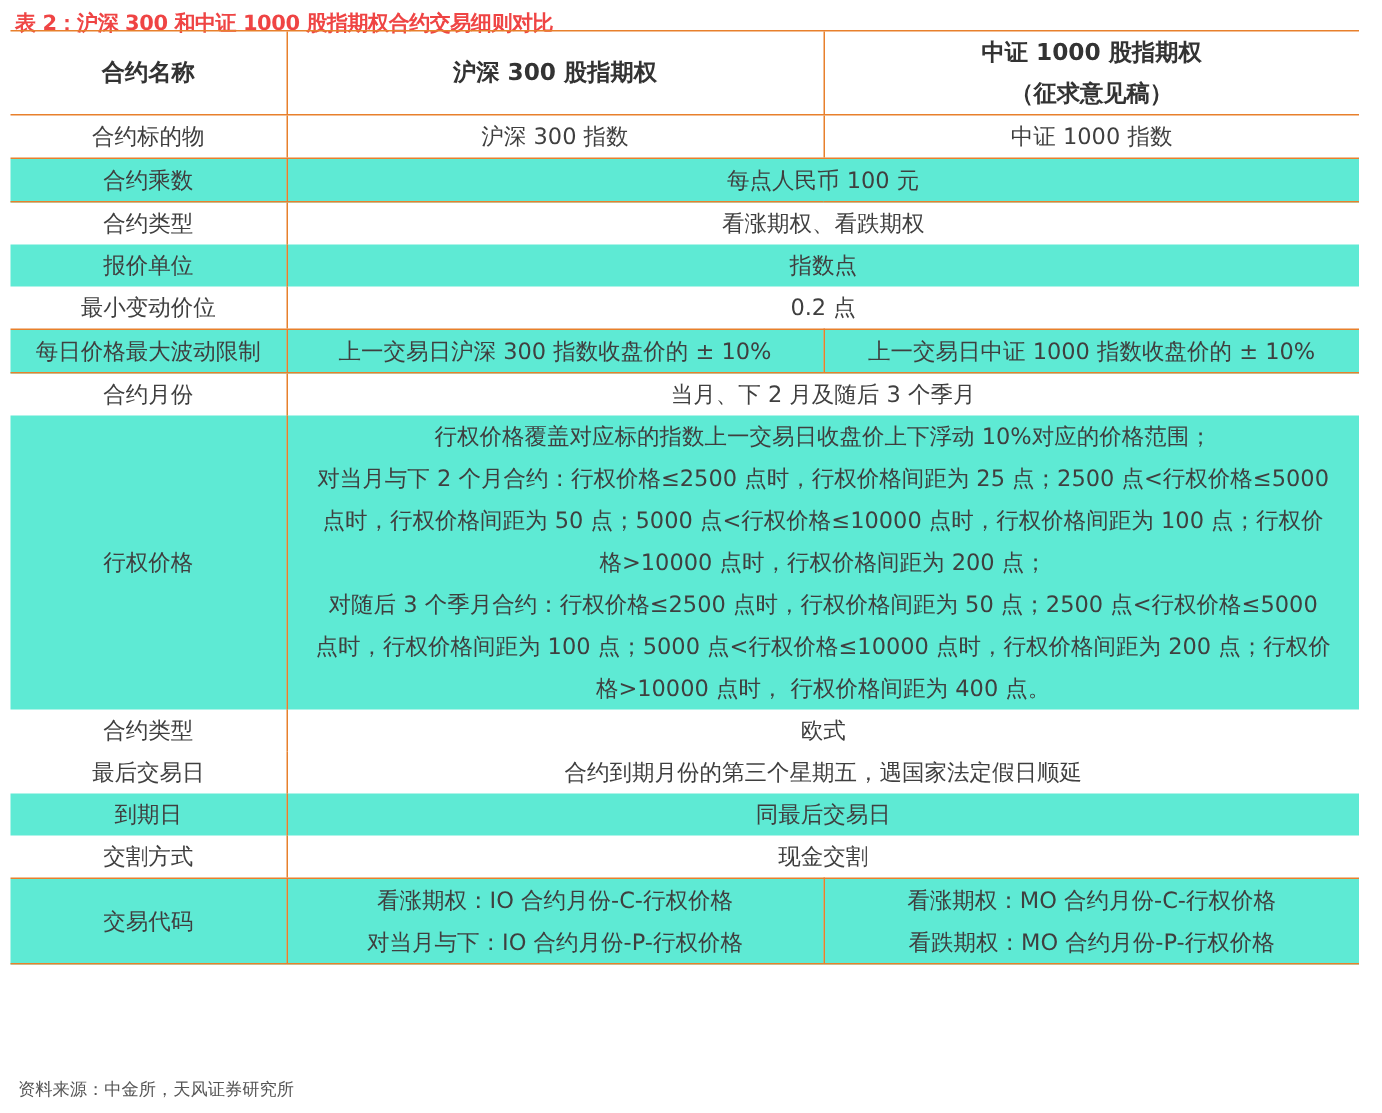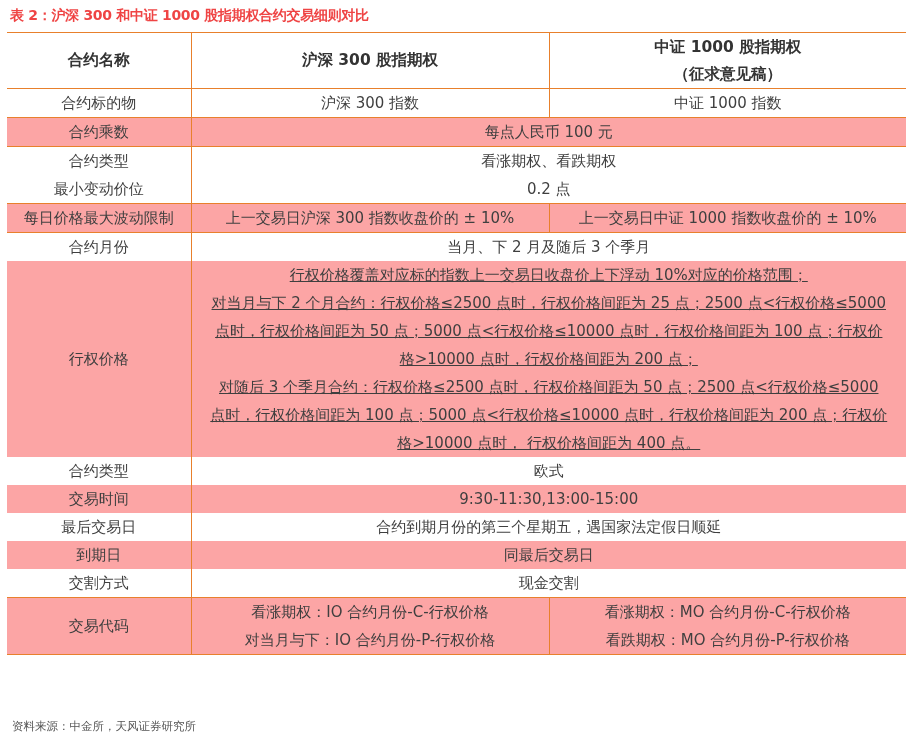--- a/index.html
+++ b/index.html
@@ -1,37 +1,37 @@
 <!DOCTYPE html>
 <html><head>
 <meta charset="utf-8">
 <style>
   * { box-sizing: border-box; margin: 0; padding: 0; }
   html, body { width: 921px; height: 742px; background: #ffffff; overflow: hidden; }
   body { font-family: "DejaVu Sans", "Liberation Sans", sans-serif; color: #3f3f3f; position: relative; }
   .title { position: absolute; left: 10px; top: 7px; font-size: 14px; font-weight: bold; color: #ef4444; letter-spacing: -0.3px; }
   table.spec {
-    position: absolute; left: 7px; top: 32px; width: 899px;
+    position: absolute; left: 7px; top: 20px; width: 899px;
     border-collapse: collapse; table-layout: fixed; font-size: 15px;
   }
   table.spec col.c1 { width: 184px; }
   table.spec col.c2 { width: 358px; }
   table.spec col.c3 { width: 357px; }
   table.spec td {
     text-align: center; vertical-align: middle; padding: 0 4px;
     height: 28px; line-height: 28px; white-space: nowrap;
     border-left: 1.5px solid #e8802c;
   }
   table.spec td:first-child { border-left: none; }
-  tr.gray td { background: #fca5a5; }
+  tr.gray td { background: #5eead4; }
   tr.ob td { border-bottom: 1.5px solid #e8802c; }
   tr.ot td { border-top: 1.5px solid #e8802c; }
   tr.head td { height: 56px; font-weight: bold; font-size: 15.5px; line-height: 27px; color: #333; }
   td.para { text-align: left; white-space: normal; line-height: 28.1px; padding: 0 6px 0 8px; height: 196px; }
-  td.para div { white-space: nowrap; text-decoration: underline; }
+  td.para div { white-space: nowrap; }
   td.dbl { line-height: 28px; height: 56px; }
   .source { position: absolute; left: 12px; top: 719px; font-size: 11.5px; color: #555; }
 </style>
 </head>
 <body>
 
 <div class="title">表 2：沪深 300 和中证 1000 股指期权合约交易细则对比</div>
 
 <table class="spec">
   <colgroup>
@@ -54,20 +54,24 @@
     <td>中证 1000 指数</td>
   </tr>
   <tr class="gray ob">
     <td>合约乘数</td>
     <td colspan="2">每点人民币 100 元</td>
   </tr>
   <tr>
     <td>合约类型</td>
     <td colspan="2">看涨期权、看跌期权</td>
   </tr>
+  <tr class="gray">
+    <td>报价单位</td>
+    <td colspan="2">指数点</td>
+  </tr>
   <tr class="ob">
     <td>最小变动价位</td>
     <td colspan="2">0.2 点</td>
   </tr>
   <tr class="gray ob">
     <td>每日价格最大波动限制</td>
     <td>上一交易日沪深 300 指数收盘价的 ± 10%</td>
     <td>上一交易日中证 1000 指数收盘价的 ± 10%</td>
   </tr>
   <tr>
@@ -82,24 +86,20 @@
       <div>点时，行权价格间距为 50 点；5000 点&lt;行权价格≤10000 点时，行权价格间距为 100 点；行权价</div>
       <div>格&gt;10000 点时，行权价格间距为 200 点；</div>
       <div>对随后 3 个季月合约：行权价格≤2500 点时，行权价格间距为 50 点；2500 点&lt;行权价格≤5000</div>
       <div>点时，行权价格间距为 100 点；5000 点&lt;行权价格≤10000 点时，行权价格间距为 200 点；行权价</div>
       <div>格&gt;10000 点时，  行权价格间距为 400 点。</div>
     </td>
   </tr>
   <tr>
     <td>合约类型</td>
     <td colspan="2">欧式</td>
-  </tr>
-  <tr class="gray">
-    <td>交易时间</td>
-    <td colspan="2">9:30-11:30,13:00-15:00</td>
   </tr>
   <tr>
     <td>最后交易日</td>
     <td colspan="2">合约到期月份的第三个星期五，遇国家法定假日顺延</td>
   </tr>
   <tr class="gray">
     <td>到期日</td>
     <td colspan="2">同最后交易日</td>
   </tr>
   <tr class="ob">

